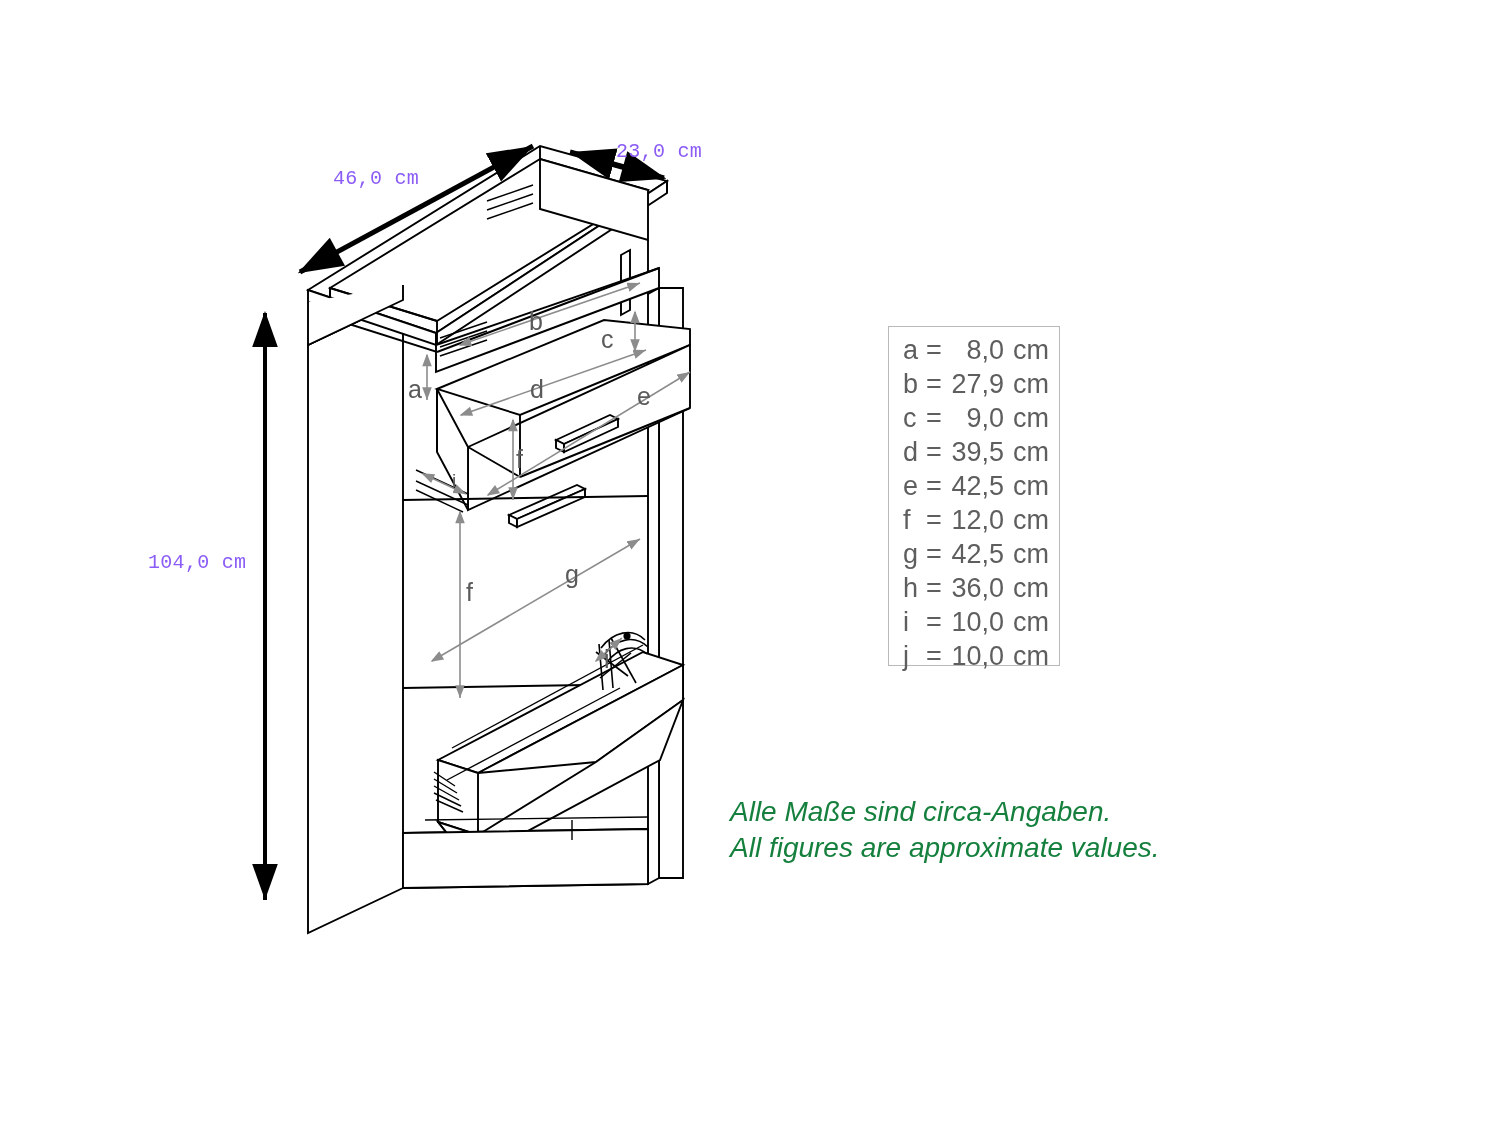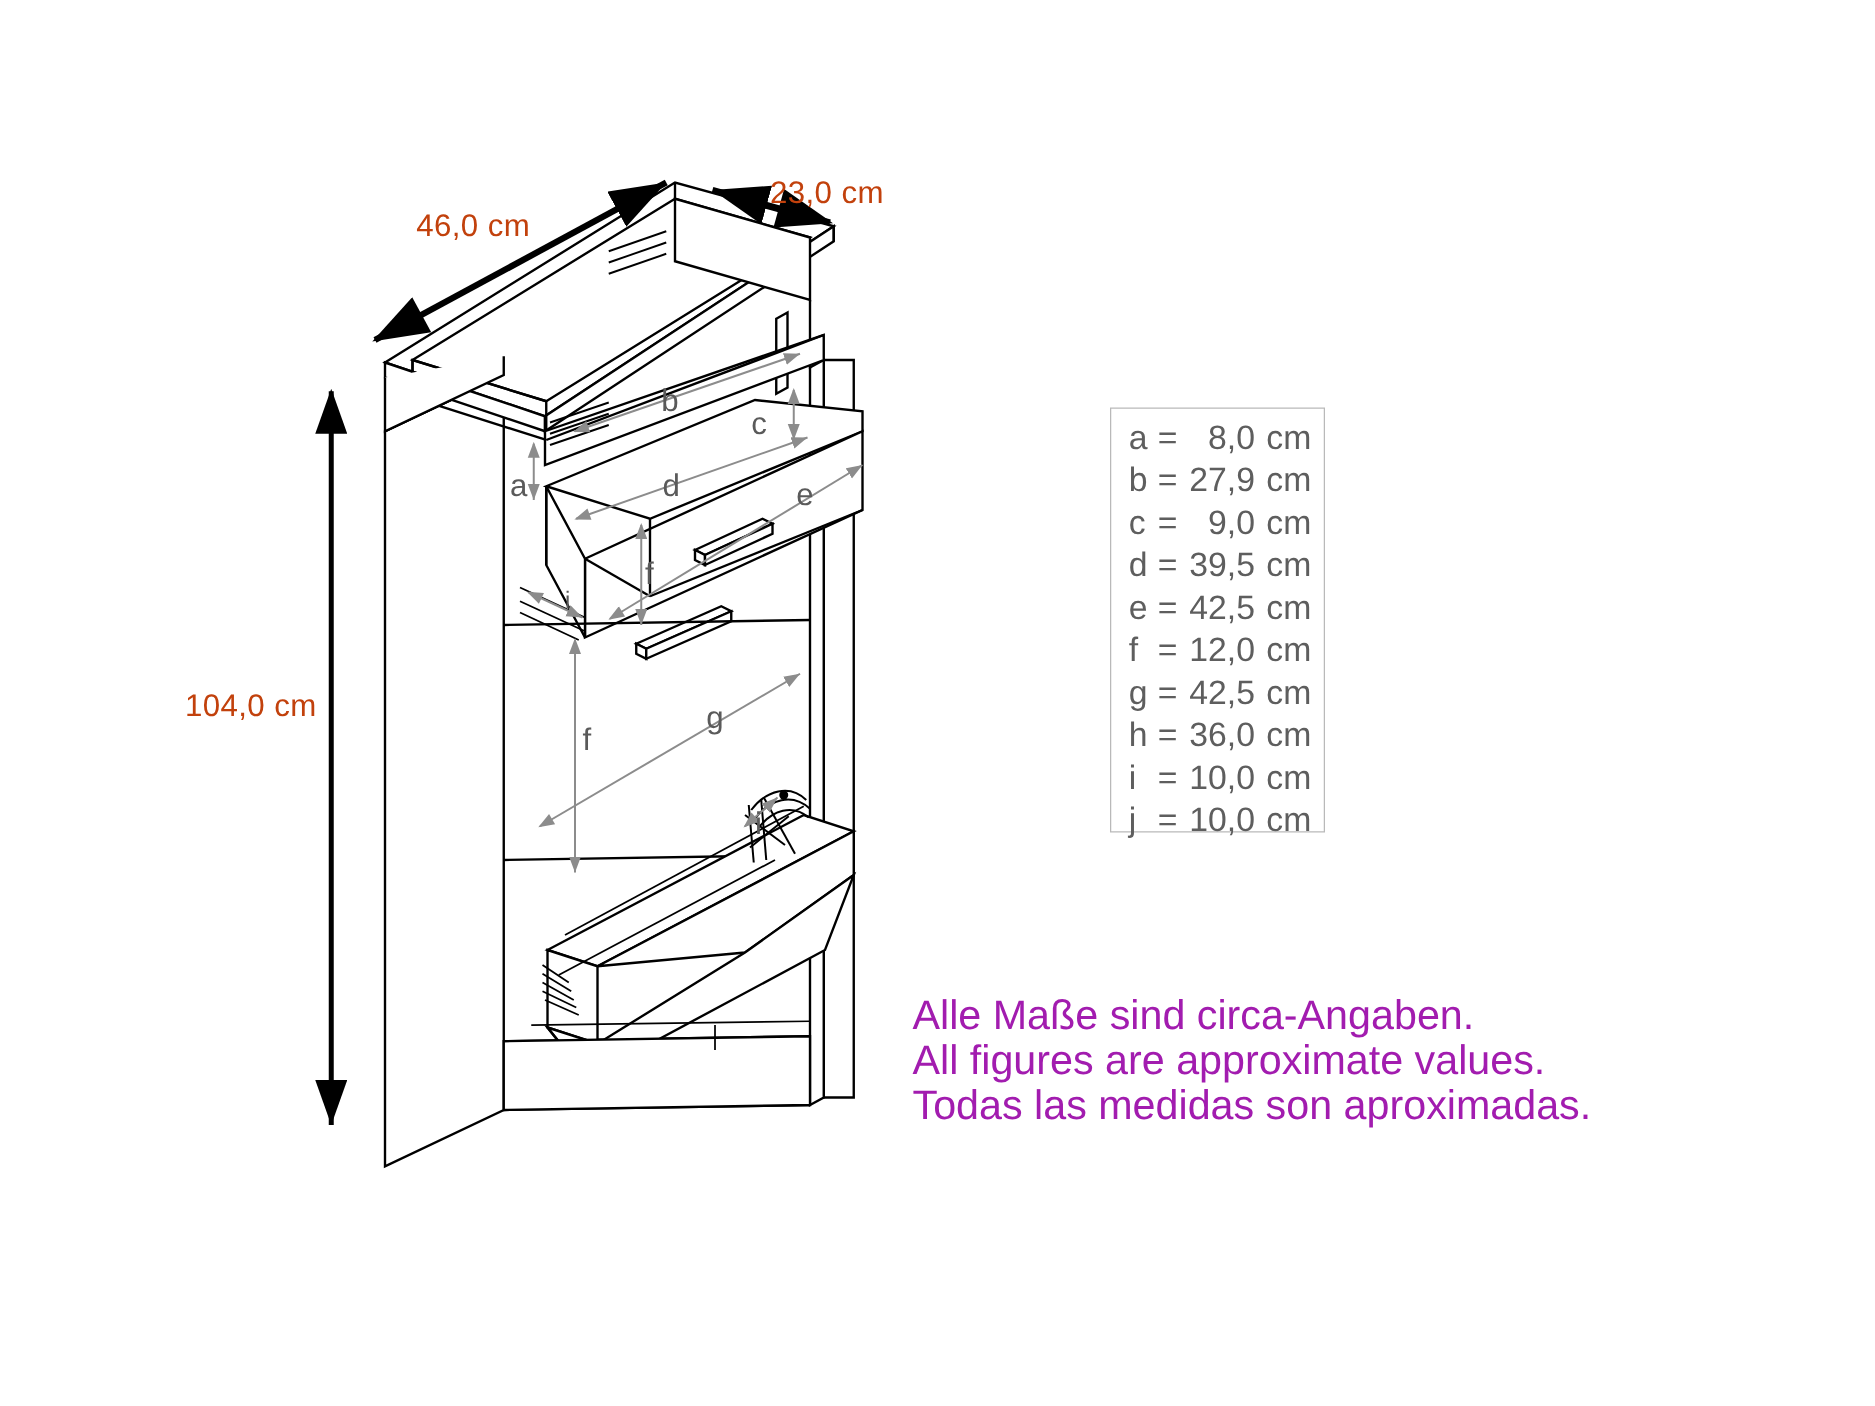--- a/index.html
+++ b/index.html
@@ -24,24 +24,25 @@
   #drawing {
     position: absolute;
     left: 0; top: 0;
     width: 1500px;
     height: 1125px;
   }
 
   
   .dim-label {
     position: absolute;
-    font-size: 25px;
-    color: #c2410c;
+    font-size: 20px;
+    color: #8b5cf6;
     white-space: nowrap;
     letter-spacing: 0.3px;
+    font-family: Liberation Mono, monospace;
   }
   #dim-width  { left: 333px; top: 167px; }
   #dim-depth  { left: 616px; top: 140px; }
   #dim-height { left: 148px; top: 551px; text-align: right; }
 
   
   .letter-label {
     position: absolute;
     font-size: 25px;
     color: #5a5a5a;
@@ -104,24 +105,25 @@
   }
 
   
   #footnotes {
     position: absolute;
     left: 730px;
     top: 794px;
     width: 700px;
   }
   .footnote-line {
-    font-size: 33px;
+    font-size: 28px;
     line-height: 36px;
-    color: #a21caf;
+    color: #15803d;
     white-space: nowrap;
+    font-style: italic;
   }
 </style>
 </head>
 <body>
 
 <div id="stage">
 
   <svg id="drawing" viewBox="0 0 1500 1125">
     <defs>
       <marker id="arrBlack" markerWidth="10" markerHeight="10" refX="9" refY="3.2" orient="auto">
@@ -369,16 +371,15 @@
           <span class="legend-eq">=</span>
           <span class="legend-val">10,0</span>
           <span class="legend-unit">cm</span>
         </div>
       </div>
   </div>
 
   <div id="footnotes">
     <div class="footnote-line">Alle Maße sind circa-Angaben.</div>
     <div class="footnote-line">All figures are approximate values.</div>
-    <div class="footnote-line">Todas las medidas son aproximadas.</div>
   </div>
 
 </div>
 
 </body></html>

